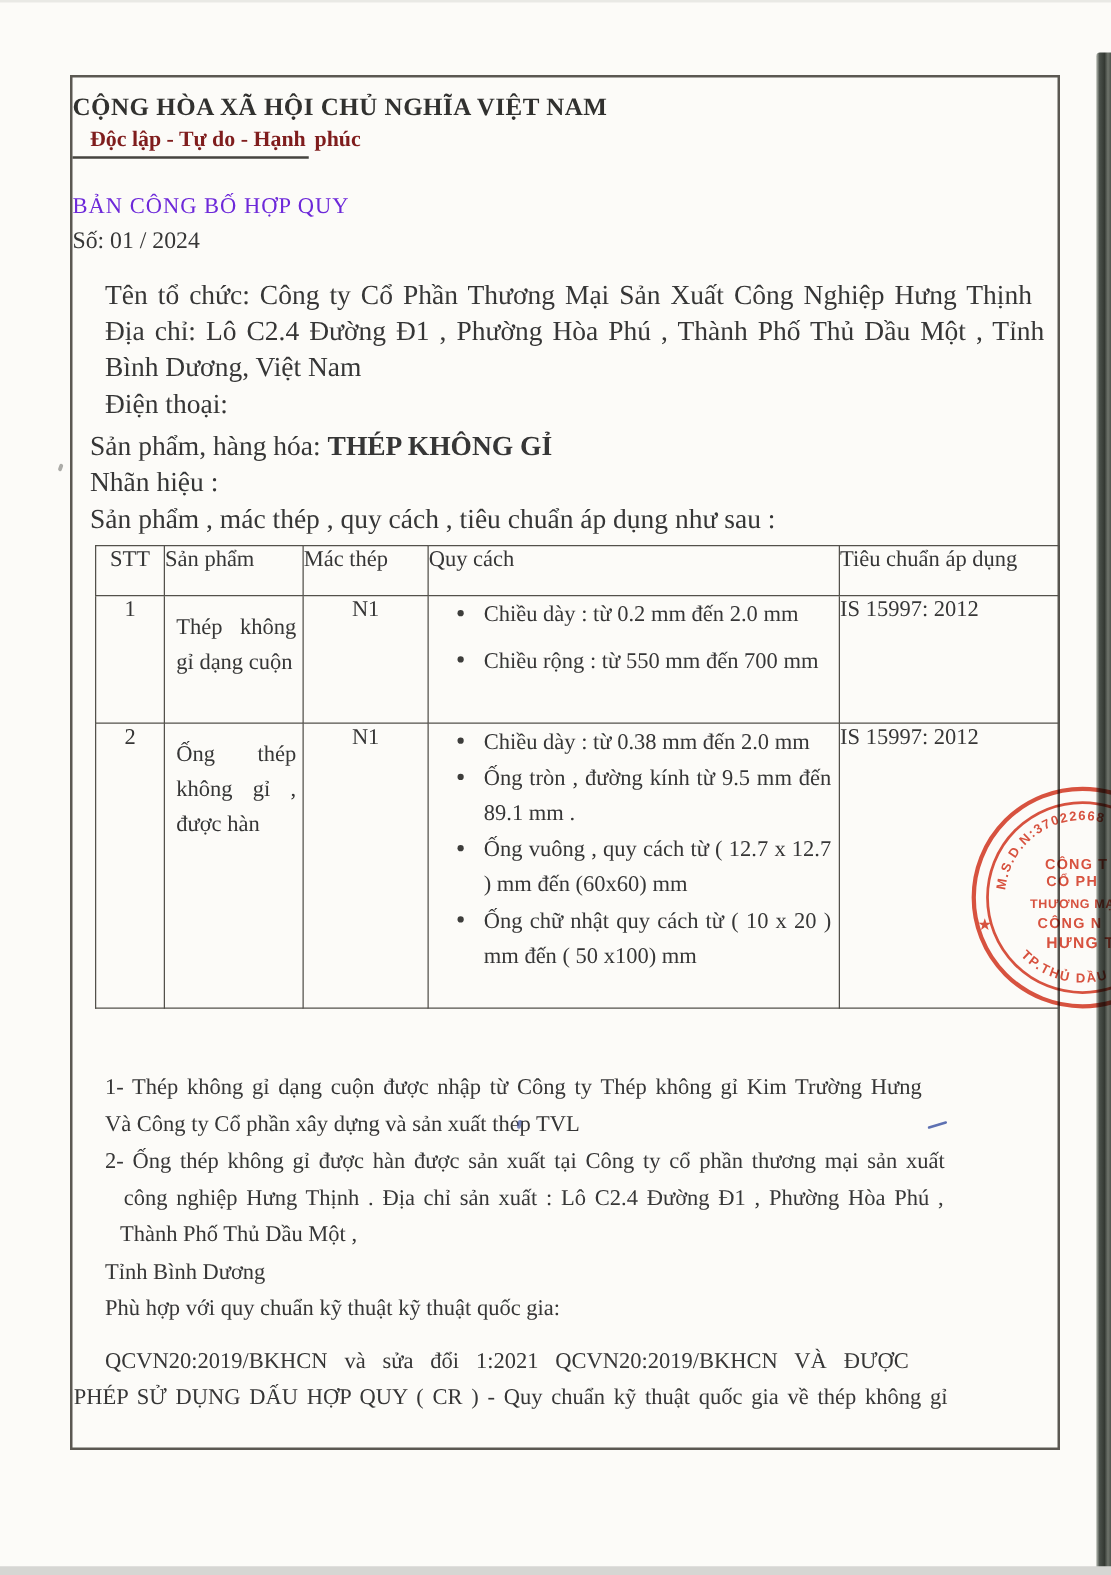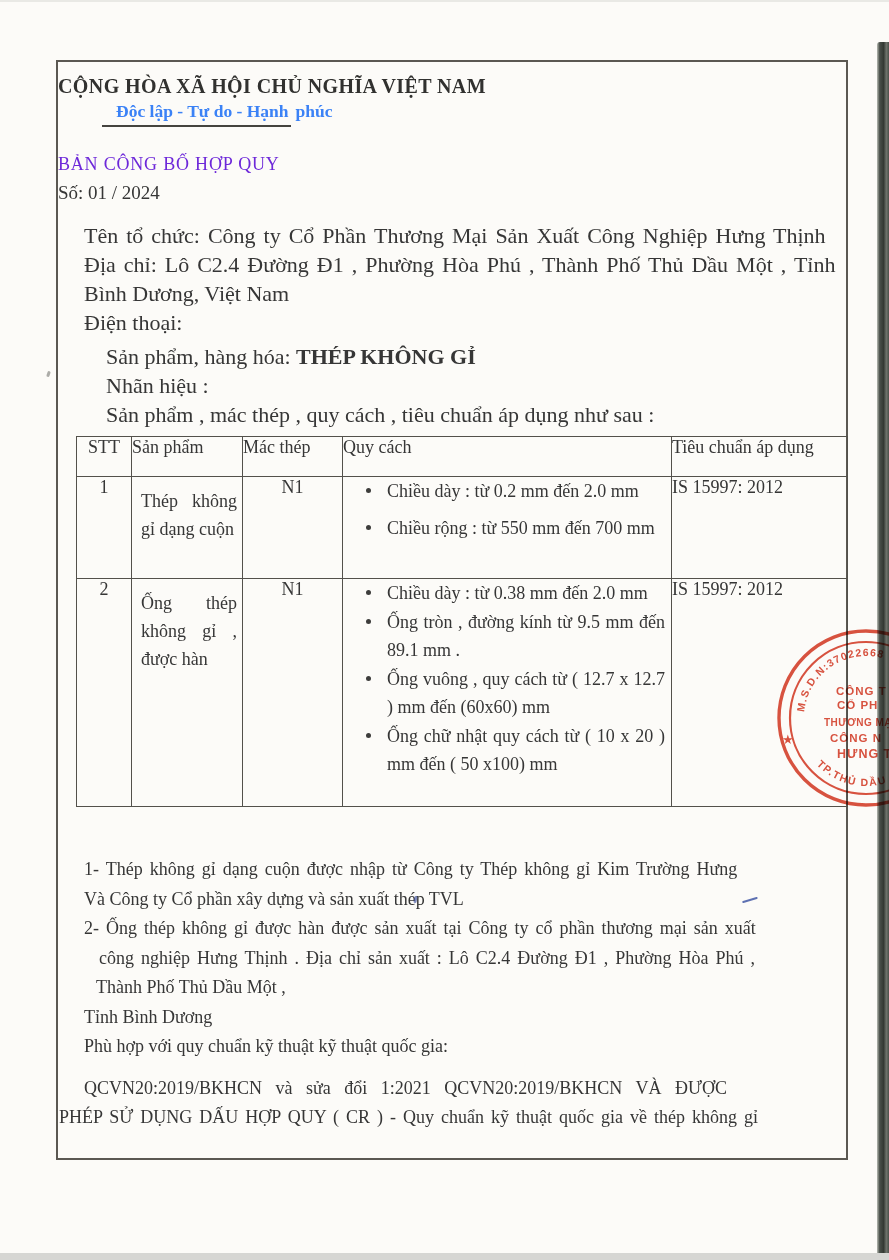--- a/index.html
+++ b/index.html
@@ -18,29 +18,29 @@
   .edge-bottom{position:absolute;left:0;bottom:0;width:100%;height:7px;background:#d6d6d3;}
 
   
   .frame{
     position:absolute;left:56px;top:60px;width:788px;height:1096px;
     border:2px solid #5b5852;background:transparent;
   }
 
   .center{text-align:left;}
   .nat-title{margin-top:13px;font-size:20px;font-weight:bold;letter-spacing:.4px;color:#31312f;}
-  .motto{margin-top:3px;font-size:17.5px;font-weight:bold;color:#3b82f6;padding-left:44px;}
+  .motto{margin-top:3px;font-size:17.5px;font-weight:bold;color:#7f1d1d;}
   .motto .u{border-bottom:2px solid #45443f;padding:0 2px 3px 14px;display:inline-block;}
   .motto .tail{margin-left:5px;display:inline-block;padding-bottom:3px;}
   .doc-title{margin-top:27px;font-size:18px;font-weight:normal;letter-spacing:.8px;color:#6d28d9;}
   .doc-num{margin-top:7px;font-size:19px;}
 
   .info{margin-top:17px;font-size:22px;line-height:29px;}
   .info .ln{margin-left:26px;}
-  .info .ln2{margin-left:48px;}
+  .info .ln2{margin-left:14px;}
   .gap-top{margin-top:5px;}
   .ws1{word-spacing:2.5px;}
 
   table.spec{
     margin:7px 0 0 18px;border-collapse:collapse;table-layout:fixed;
     width:771px;font-size:18px;color:#363636;
   }
   table.spec th,table.spec td{
     border:1.5px solid #53514b;vertical-align:top;font-weight:normal;
     padding:0;overflow:hidden;

